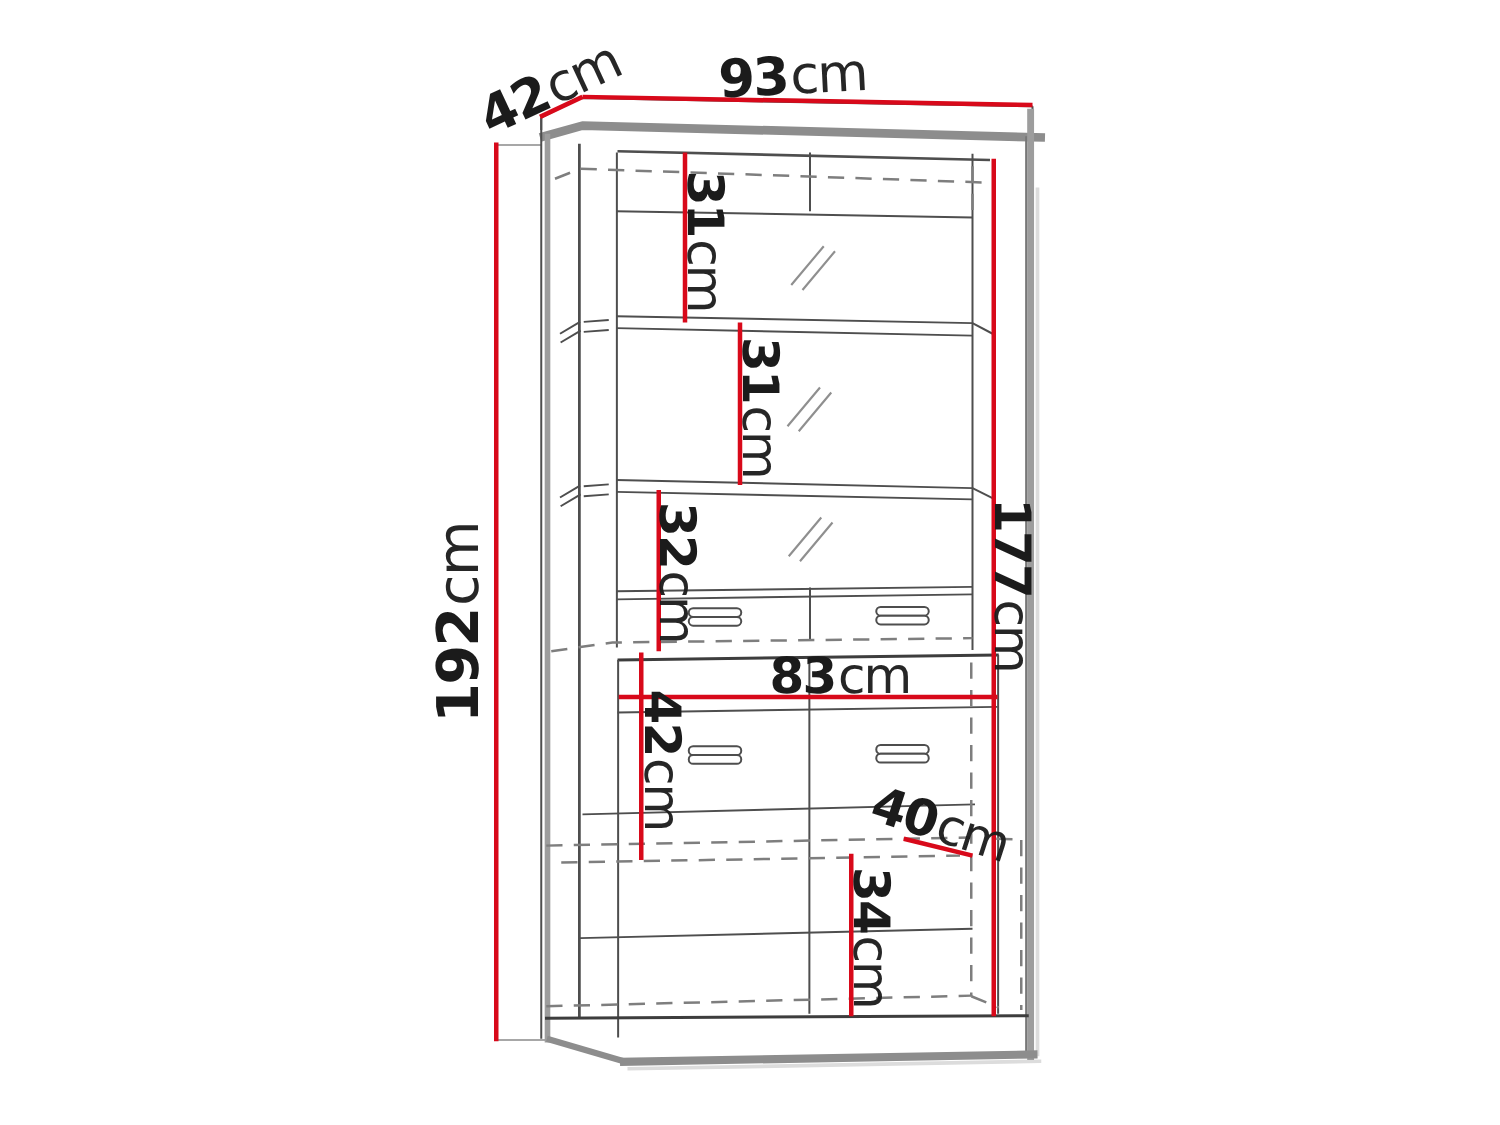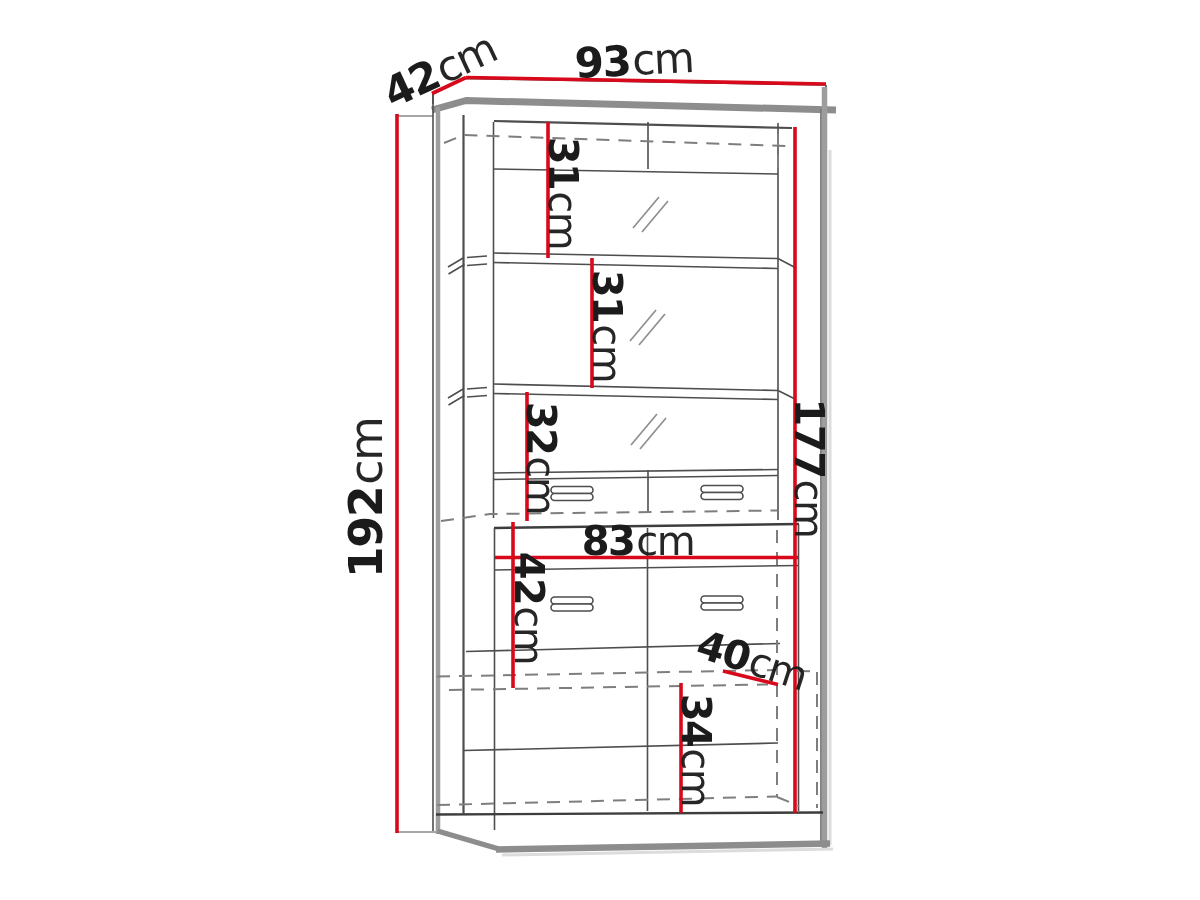--- a/index.html
+++ b/index.html
@@ -183,21 +183,21 @@
   </div>
 
   <div class="dim-label" style="left:541px;top:458px;--rot:90deg;">
     <span class="val">32</span><span class="unit">cm</span>
   </div>
 
   <div class="dim-label" style="left:809px;top:468px;--rot:90deg;">
     <span class="val">177</span><span class="unit">cm</span>
   </div>
 
-  <div class="dim-label" style="left:638px;top:541px;">
+  <div class="dim-label" style="left:672px;top:541px;">
     <span class="val">83</span><span class="unit">cm</span>
   </div>
 
   <div class="dim-label" style="left:529px;top:608px;--rot:90deg;">
     <span class="val">42</span><span class="unit">cm</span>
   </div>
 
   <div class="dim-label" style="left:752px;top:660px;--rot:18deg;">
     <span class="val">40</span><span class="unit">cm</span>
   </div>

